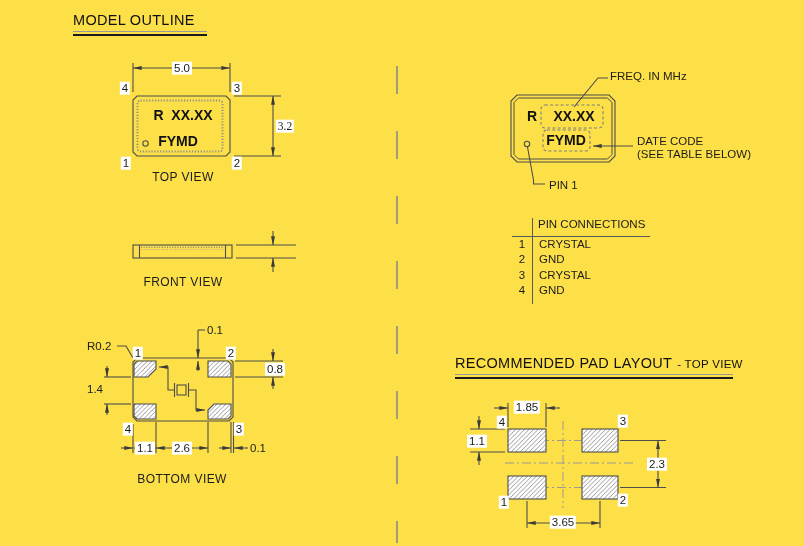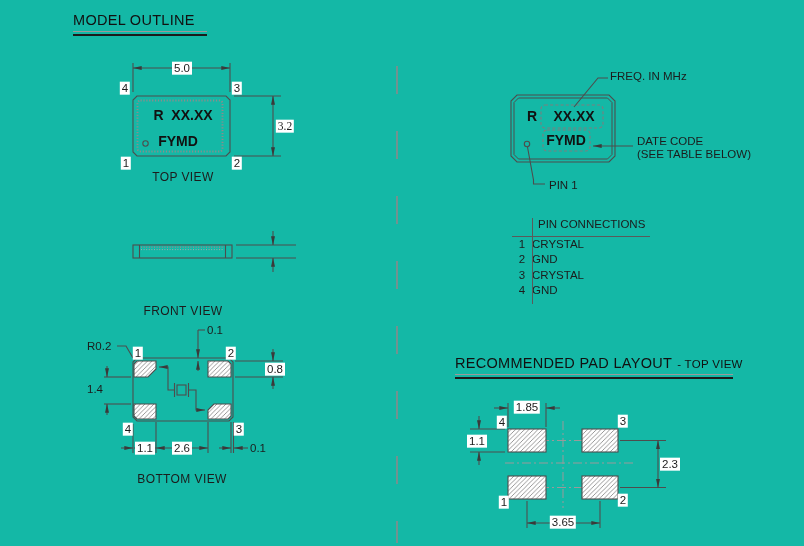--- a/index.html
+++ b/index.html
@@ -1,37 +1,37 @@
 <!DOCTYPE html>
 <html><head>
 <meta charset="utf-8">
 <style>
   html,body{margin:0;padding:0;background:#e8e8e8;}
-  #canvas{position:relative;width:804px;height:546px;background:#14b8a6;overflow:hidden;
+  #canvas{position:relative;width:804px;height:546px;background:#fde047;overflow:hidden;
           font-family:"Liberation Sans","DejaVu Sans",sans-serif;}
   #drawing{position:absolute;left:0;top:0;z-index:1;}
   .lbl{position:absolute;font-size:11.5px;color:#1c1c1c;white-space:pre;z-index:3;line-height:1.1;}
   .ctr{transform:translate(-50%,-50%);}
   .bg{background:#fff;padding:0 2px;}
   .mark{font-size:14px;color:#111;font-weight:bold;}
   .cap{font-size:12px;letter-spacing:.4px;}
   .tol{font-size:8.5px;}
   .sec-title{position:absolute;z-index:3;}
   .sec-title .t-main{font-size:14.5px;letter-spacing:.3px;color:#111;}
   .sec-title .t-sub{font-size:11.5px;letter-spacing:.3px;color:#111;margin-left:5px;}
   .rule1{height:1px;background:#9a9a9a;margin-top:2px;}
   .rule2{height:2.5px;background:#1b1b1b;margin-top:1.5px;}
   
   #pin-table{position:absolute;left:512px;top:217px;width:138px;z-index:3;color:#1c1c1c;}
   #pin-table .hdr{font-size:11.5px;padding-left:26px;line-height:15px;}
   #pin-table .hrule{height:1px;background:#5a5a5a;margin-top:4px;}
   #pin-table .vline{position:absolute;left:20px;top:1px;height:86px;width:1px;background:#5a5a5a;}
   #pin-table .row{display:flex;height:15.3px;line-height:15.3px;font-size:11.5px;}
   #pin-table .num{width:20px;text-align:center;}
-  #pin-table .conn{}
+  #pin-table .conn{padding-left:7px;}
 </style>
 </head>
 <body>
 
 <div id="canvas">
 
   <svg id="drawing" width="804" height="546" viewBox="0 0 804 546">
     <defs>
       <marker id="ar" viewBox="0 0 9 5" refX="8.7" refY="2.5" markerWidth="9" markerHeight="5" orient="auto-start-reverse" markerUnits="userSpaceOnUse">
         <path d="M0,0.5 L9,2.5 L0,4.5 Z" fill="#3a3a3a"></path>
@@ -175,21 +175,21 @@
   <div class="lbl ctr bg" style="left:182px;top:68px;">5.0</div>
   <div class="lbl ctr bg" style="left:125px;top:88px;">4</div>
   <div class="lbl ctr bg" style="left:237px;top:88px;">3</div>
   <div class="lbl ctr bg" style="left:126px;top:163px;">1</div>
   <div class="lbl ctr bg" style="left:237px;top:163px;">2</div>
   <div class="lbl ctr bg" style="left:285px;top:126px;font-family:Liberation Serif, serif;">3.2</div>
   <div class="lbl ctr mark" style="left:183px;top:116px;">R  XX.XX</div>
   <div class="lbl ctr mark" style="left:178px;top:142px;">FYMD</div>
   <div class="lbl ctr cap" style="left:183px;top:178px;">TOP VIEW</div>
 
-  <div class="lbl ctr cap" style="left:183px;top:283px;margin-top:29px;">FRONT VIEW</div>
+  <div class="lbl ctr cap" style="left:183px;top:283px;">FRONT VIEW</div>
 
   <div class="lbl" style="left:87px;top:340px;">R0.2</div>
   <div class="lbl" style="left:207px;top:324px;">0.1</div>
   <div class="lbl ctr bg" style="left:275px;top:369px;">0.8</div>
   <div class="lbl ctr" style="left:95px;top:389px;">1.4</div>
   <div class="lbl ctr bg" style="left:145px;top:448px;">1.1</div>
   <div class="lbl ctr bg" style="left:182px;top:448px;">2.6</div>
   <div class="lbl" style="left:250px;top:442px;">0.1</div>
   <div class="lbl ctr bg" style="left:138px;top:353px;">1</div>
   <div class="lbl ctr bg" style="left:231px;top:353px;">2</div>
@@ -222,20 +222,20 @@
       <span class="conn">CRYSTAL</span>
     </div>
     <div class="row">
       <span class="num">4</span>
       <span class="conn">GND</span>
     </div>
   </div>
 
   <div class="lbl ctr bg" style="left:527px;top:407px;">1.85</div>
   <div class="lbl ctr bg" style="left:477px;top:441px;">1.1</div>
-  <div class="lbl ctr bg" style="left:657px;top:464px;margin-left:13px;">2.3</div>
+  <div class="lbl ctr bg" style="left:657px;top:464px;">2.3</div>
   <div class="lbl ctr bg" style="left:563px;top:522px;">3.65</div>
   <div class="lbl ctr bg" style="left:502px;top:422px;">4</div>
   <div class="lbl ctr bg" style="left:623px;top:421px;">3</div>
   <div class="lbl ctr bg" style="left:504px;top:502px;">1</div>
   <div class="lbl ctr bg" style="left:623px;top:500px;">2</div>
 
 </div>
 
 </body></html>

